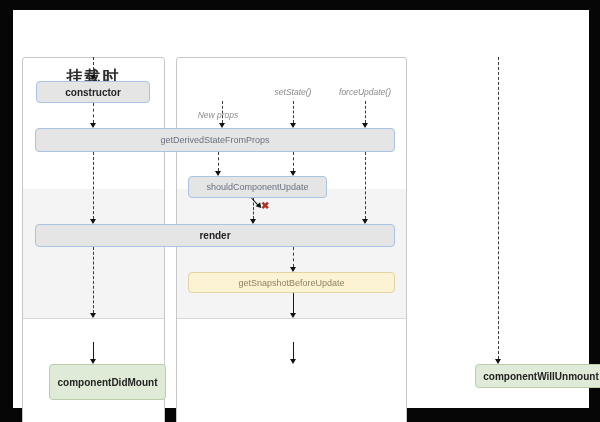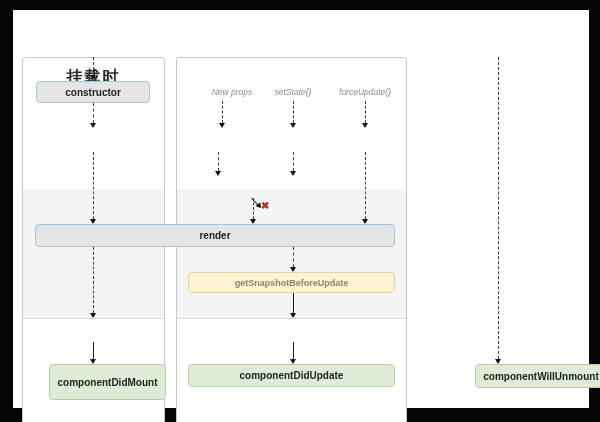--- a/index.html
+++ b/index.html
@@ -45,29 +45,30 @@
   <div class="panel panel-mounting">
     <div class="band"></div>
     <div class="divider"></div>
     <div class="panel-title">挂载时</div>
   </div>
   <div class="panel panel-updating">
     <div class="band"></div>
     <div class="divider"></div>
   </div>
 
-  <span class="trigger" style="left:232px;">New props</span>
+  <span class="trigger" style="left:218px;margin-top:23px;">New props</span>
   <span class="trigger" style="left:293px;">setState()</span>
   <span class="trigger" style="left:365px;">forceUpdate()</span>
 
   <div class="box b-blue t-bold" style="left:36px;top:81px;width:114px;height:22px;">constructor</div>
+  <div class="box b-blue t-plain" style="left:35px;top:128px;width:360px;height:24px;">getDerivedStateFromProps</div>
+  <div class="box b-blue t-plain" style="left:188px;top:176px;width:139px;height:22px;">shouldComponentUpdate</div>
   <div class="box b-blue t-bold" style="left:35px;top:224px;width:360px;height:23px;">render</div>
-  <div class="box b-yellow t-snap" style="left:188px;top:272px;width:207px;height:21px;font-weight:bold;">getSnapshotBeforeUpdate</div>
+  <div class="box b-yellow t-snap" style="left:188px;top:272px;width:207px;height:21px;">getSnapshotBeforeUpdate</div>
   <div class="box b-green t-bold" style="left:49px;top:364px;width:117px;height:36px;">componentDidMount</div>
-  <div class="box b-green t-bold" style="left:188px;top:364px;width:207px;height:23px;">componentDidUpdate</div>
   <div class="box b-green t-bold" style="left:431px;top:364px;width:132px;height:24px;margin-left:44px;">componentWillUnmount</div>
 
   <div id="arrows">
       <div class="vline" style="left: 93px; top: 57px; height: 18px;"></div>
       <div class="ah" style="left: 90px; top: 75px;"></div>
       <div class="vline" style="left: 93px; top: 103px; height: 20px;"></div>
       <div class="ah" style="left: 90px; top: 123px;"></div>
       <div class="vline" style="left: 93px; top: 152px; height: 67px;"></div>
       <div class="ah" style="left: 90px; top: 219px;"></div>
       <div class="vline" style="left: 93px; top: 247px; height: 66px;"></div>

